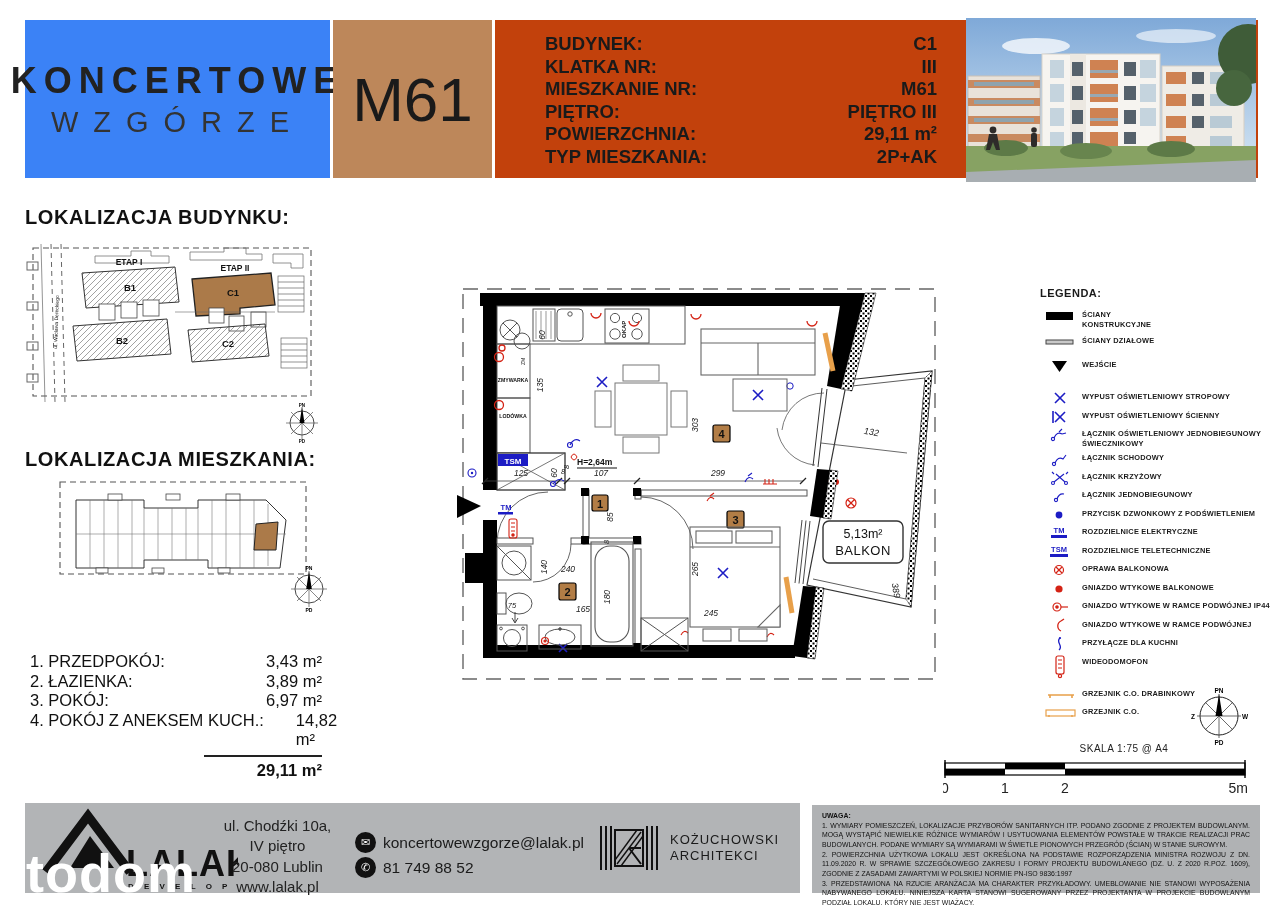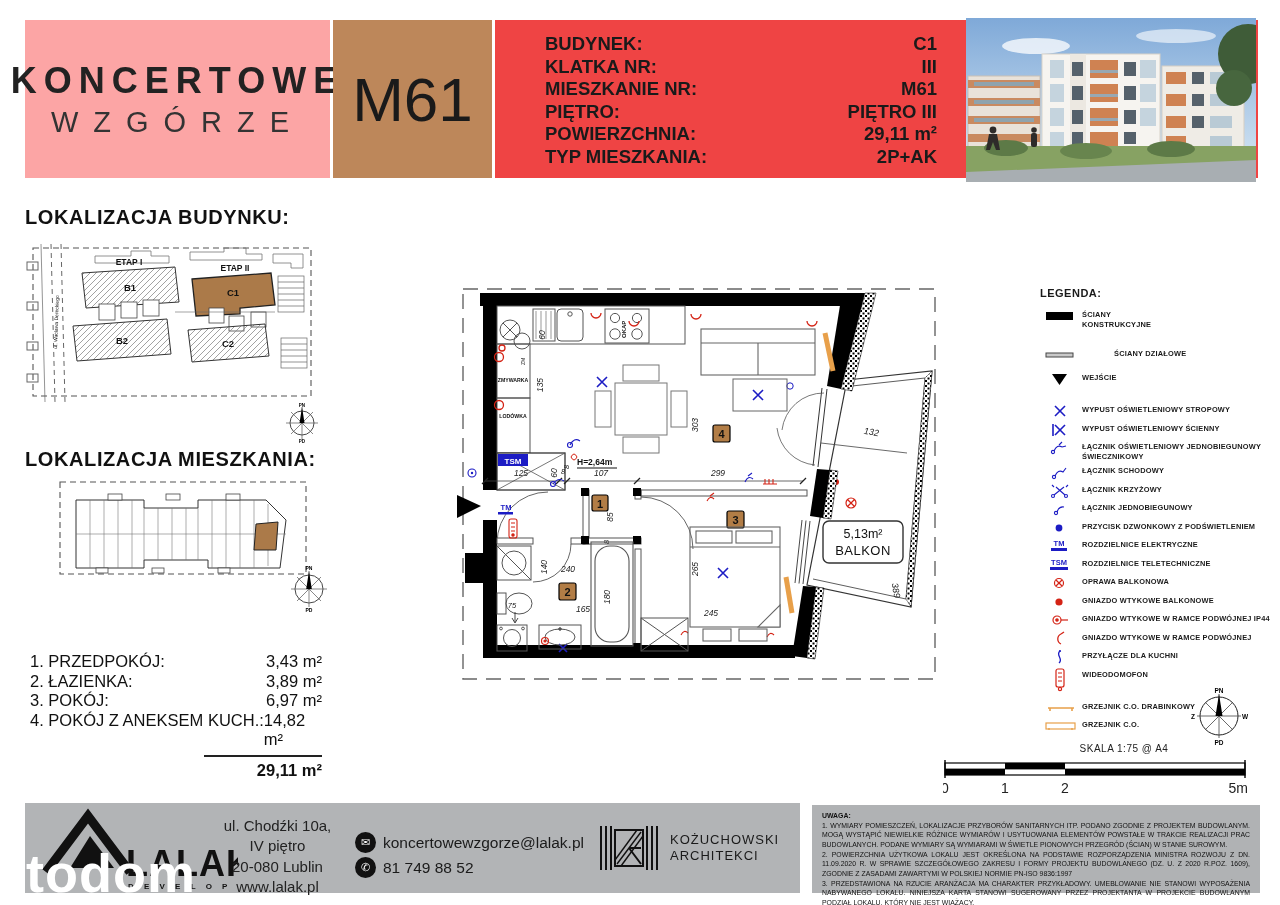--- a/index.html
+++ b/index.html
@@ -1,44 +1,44 @@
 <!DOCTYPE html>
 <html><head>
 <meta charset="utf-8">
 <style>
   html,body{margin:0;padding:0;background:#fff;}
   #canvas{position:relative;width:1280px;height:905px;background:#ffffff;overflow:hidden;
           font-family:"Liberation Sans",sans-serif;color:#1a1a1a;}
   .abs{position:absolute;}
   
-  .brandbox{background:#fca5a5;display:flex;flex-direction:column;justify-content:center;align-items:center;}
+  .brandbox{background:#3b82f6;display:flex;flex-direction:column;justify-content:center;align-items:center;}
   .brand1{font-size:36px;font-weight:600;letter-spacing:7px;color:#222;}
   .brand2{font-size:29px;font-weight:300;letter-spacing:15px;color:#333;margin-top:4px;}
   .m61box{background:#bd875a;display:flex;align-items:center;justify-content:center;}
   .m61box span{font-size:62px;font-weight:300;color:#1a1a1a;}
-  .infobox{background:#ef4444;}
+  .infobox{background:#c2410c;}
   .info-rows{padding:13px 0 0 50px;width:392px;}
   .irow{display:flex;justify-content:space-between;font-size:18.5px;line-height:22.5px;}
   .irow .lab{font-weight:600;}
   .irow .val{font-weight:700;}
   
   .sectitle{font-size:20px;font-weight:700;letter-spacing:0.6px;color:#111;text-align:center;}
   
   .roomlist{width:292px;font-size:16.5px;color:#111;}
-  .rrow{display:flex;justify-content:space-between;line-height:19.5px;}
+  .rrow{display:flex;justify-content:space-between;line-height:19.5px;gap:32px;}
   .rtotal{display:flex;justify-content:flex-end;margin-top:5px;}
   .rtotal .tval{font-weight:700;border-top:2px solid #222;padding-top:4px;width:118px;text-align:right;}
   .rrow .rname{white-space:nowrap;}
   
   .legend{width:232px;}
   .legtitle{font-size:11px;font-weight:700;letter-spacing:.5px;margin-bottom:9px;}
   .lrow{display:flex;align-items:flex-start;margin-bottom:2.5px;min-height:13px;}
   .lsym{width:42px;flex:0 0 42px;display:flex;justify-content:center;}
   .ltext{font-size:7.4px;font-weight:700;letter-spacing:.2px;line-height:1.3;white-space:pre-line;padding-top:2px;}
-  .gap8{margin-top:8px;} .gap12{margin-top:16px;} .gap5{margin-top:18px;gap:32px;}
+  .gap8{margin-top:8px;} .gap12{margin-top:16px;} .gap5{margin-top:5px;}
   
   .skala{font-size:10px;color:#222;text-align:center;letter-spacing:.5px;}
   
   .footerbar{background:#b2b4b6;}
   .addr{font-size:15px;line-height:1.35;text-align:center;color:#222;}
   .contact{font-size:15.5px;color:#1a1a1a;}
   .contact .crow{display:flex;align-items:center;margin:4px 0;}
   .cicon{width:21px;height:21px;border-radius:50%;background:#111;color:#fff;display:flex;align-items:center;justify-content:center;font-size:11px;margin-right:7px;flex:0 0 21px;}
   .notesbox{background:#b0b2b4;padding:6px 10px;font-size:6.9px;line-height:1.4;text-align:justify;color:#111;}
   .notesbox .nh{font-weight:700;}

